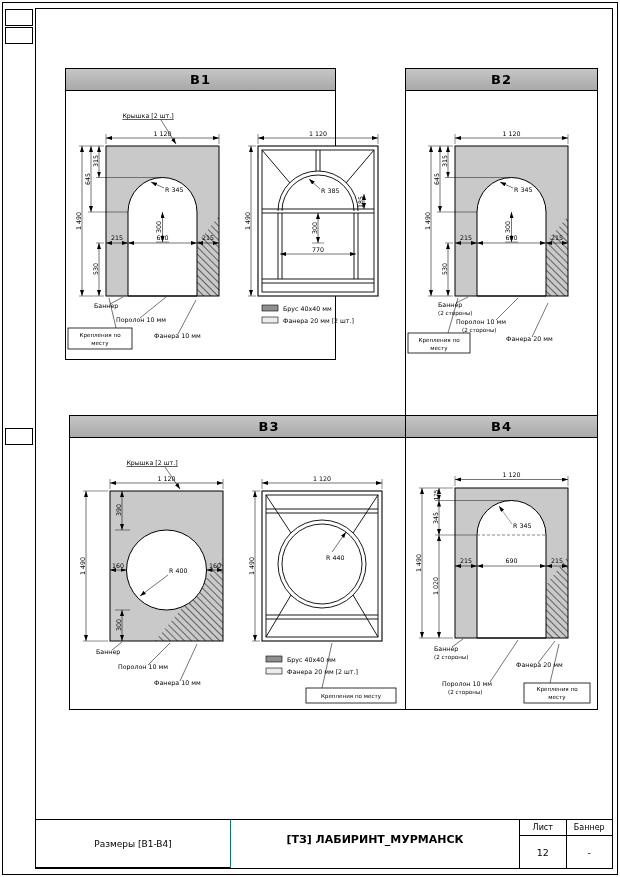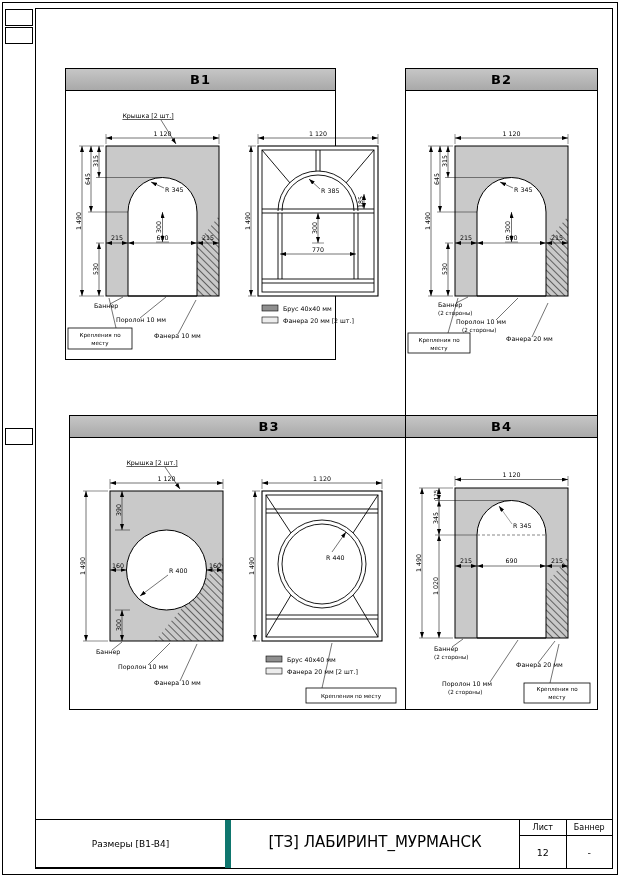--- a/index.html
+++ b/index.html
@@ -14,26 +14,26 @@
   svg text{font-family:"DejaVu Sans",sans-serif;font-size:6.3px;fill:#000}
   .tm{text-anchor:middle}
   .ts{font-size:5.6px}
   .u{text-decoration:underline}
   .dim{stroke:#000;stroke-width:0.55;fill:none}
   .ext{stroke:#000;stroke-width:0.45;fill:none}
   .ldr{stroke:#000;stroke-width:0.55;fill:none}
   .member{stroke:#000;stroke-width:0.9;fill:none}
   .outline{stroke:#000;stroke-width:1;fill:none}
   .titleblock{position:absolute;left:35px;top:819px;width:578px;height:50px;border:1px solid #000;display:flex;background:#fff;font-size:9px}
-  .tb-left{width:195px;border-right:6px solid #0f766e;display:flex;flex-direction:column}
+  .tb-left{width:195px;border-right:1px solid #0f766e;display:flex;flex-direction:column}
   .tb-sizes{flex:1;border-bottom:1px solid #000;display:flex;align-items:center;justify-content:center}
   .tb-daterow{height:24px;display:flex}
   .tb-datelabel{width:58px;border-right:1px solid #000;display:flex;align-items:center;justify-content:center}
   .tb-datevalue{flex:1;display:flex;align-items:center;justify-content:center}
-  .tb-center{flex:1;display:flex;align-items:flex-start;justify-content:center;font-weight:normal;font-size:15px;padding-top:13px;border-right:1px solid #000}
+  .tb-center{flex:1;display:flex;align-items:flex-start;justify-content:center;font-weight:bold;font-size:11px;padding-top:13px;border-right:1px solid #000}
   .tb-right{width:92px;display:flex}
   .tb-col{flex:1;display:flex;flex-direction:column}
   .tb-col.first{border-right:1px solid #000}
   .tb-colhead{height:16px;border-bottom:1px solid #000;display:flex;align-items:center;justify-content:center;font-size:8px}
   .tb-colval{flex:1;display:flex;align-items:center;justify-content:center;font-size:9.5px}
 </style>
 </head>
 <body>
 
 <div class="page">

